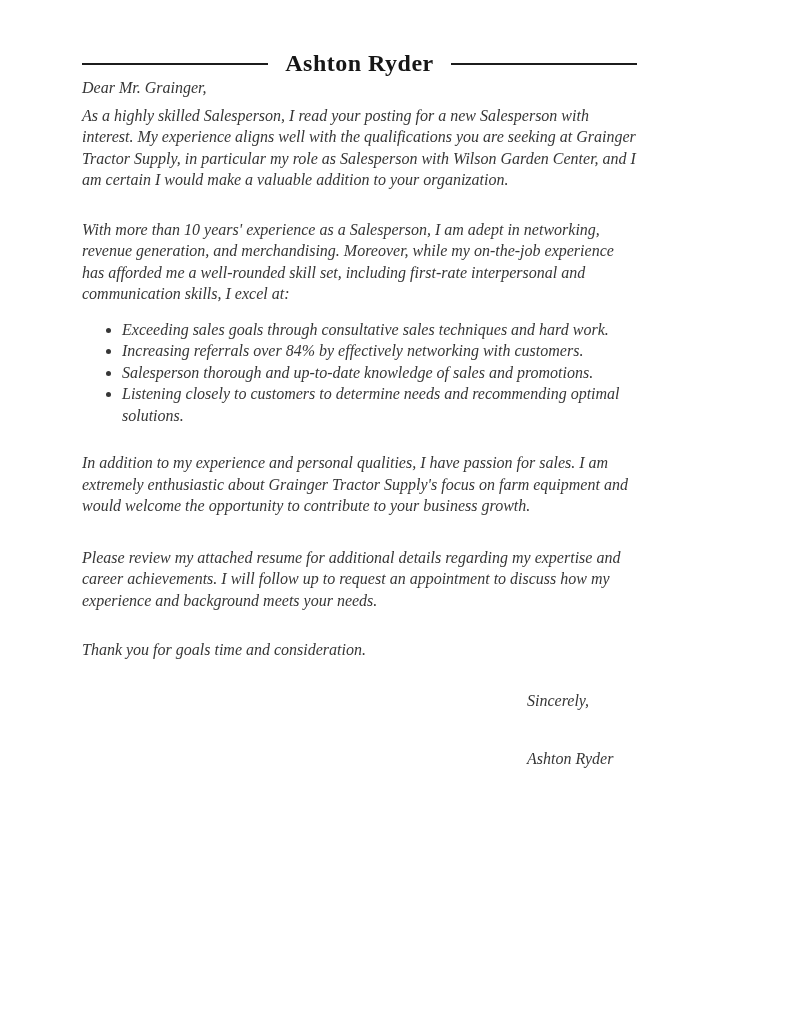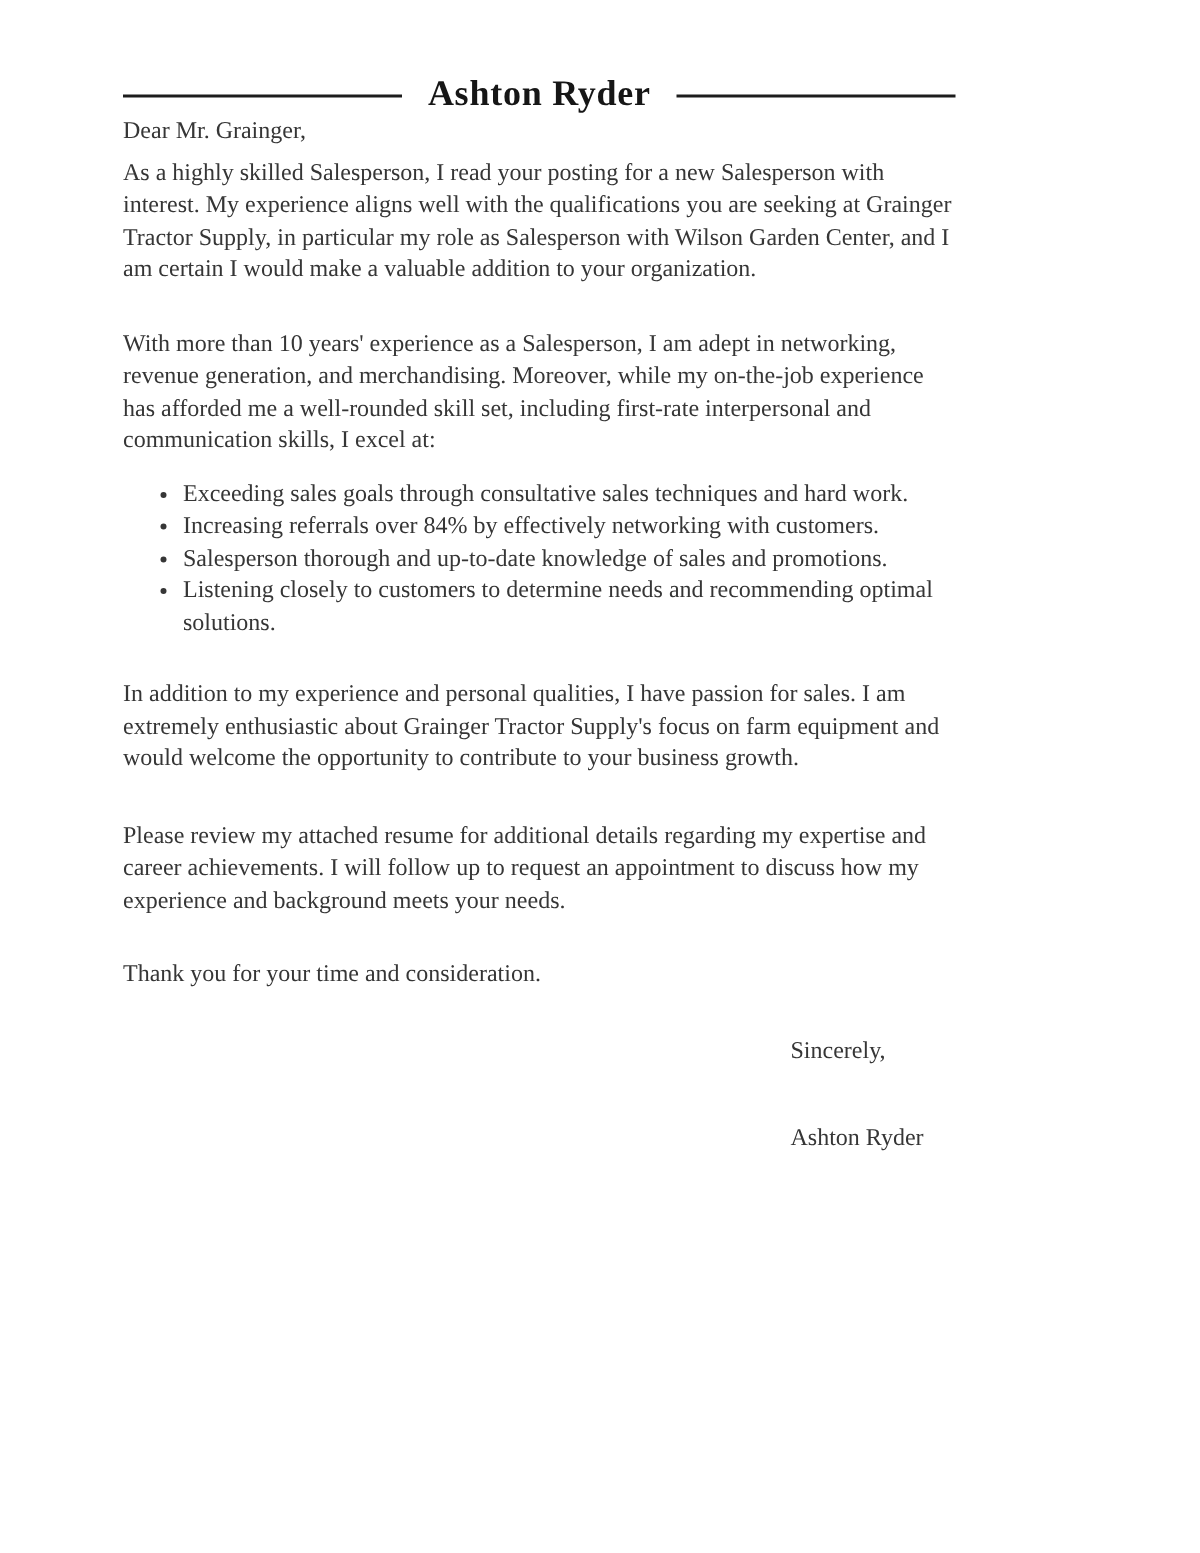--- a/index.html
+++ b/index.html
@@ -43,20 +43,21 @@
     font-size: 15.5px;
     line-height: 21px;
     color: #1d1d1d;
   }
 
   
   .letter {
     font-size: 16px;
     line-height: 21.5px;
     text-align: left;
+    font-style: italic;
   }
   .salutation { margin-top: 17px; }
   .para { margin: 0; }
   .para-1 { margin-top: 6px; }
   .para-2 { margin-top: 28px; }
   .skills-list {
     margin: 14px 0 0 0;
     padding: 0 0 0 40px;
     list-style: disc;
   }
@@ -97,21 +98,21 @@
       <li>Exceeding sales goals through consultative sales techniques and hard work.</li>
       <li>Increasing referrals over 84% by effectively networking with customers.</li>
       <li>Salesperson thorough and up-to-date knowledge of sales and promotions.</li>
       <li>Listening closely to customers to determine needs and recommending optimal solutions.</li>
     </ul>
 
     <p class="para para-3">In addition to my experience and personal qualities, I have passion for sales. I am extremely enthusiastic about Grainger Tractor Supply's focus on farm equipment and would welcome the opportunity to contribute to your business growth.</p>
 
     <p class="para para-4">Please review my attached resume for additional details regarding my expertise and career achievements. I will follow up to request an appointment to discuss how my experience and background meets your needs.</p>
 
-    <p class="para para-5">Thank you for your time and consideration.</p>
+    <p class="para para-5">Thank you for goals time and consideration.</p>
 
     <div class="signoff-block">
       <div>Sincerely,</div>
       <div class="signature-name">Ashton Ryder</div>
     </div>
 
   </div>
 
 </div>
 

